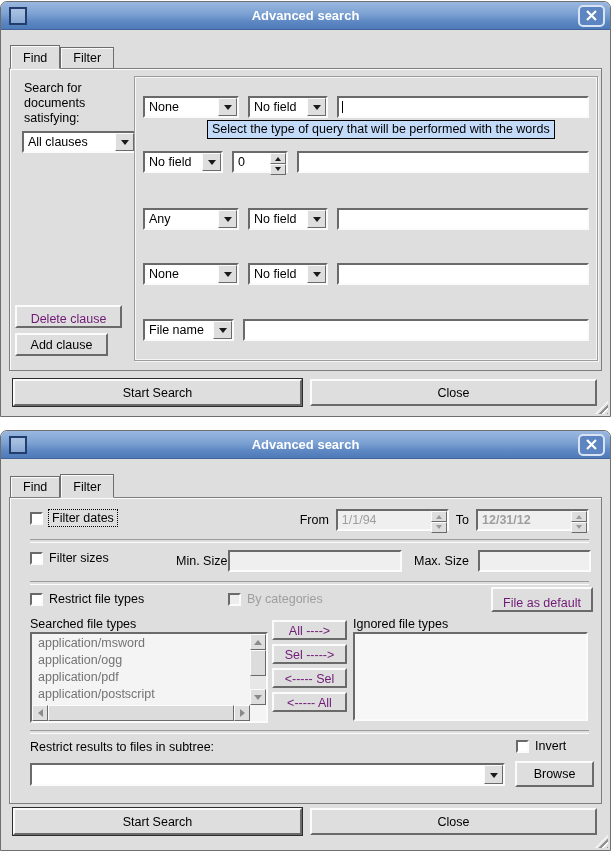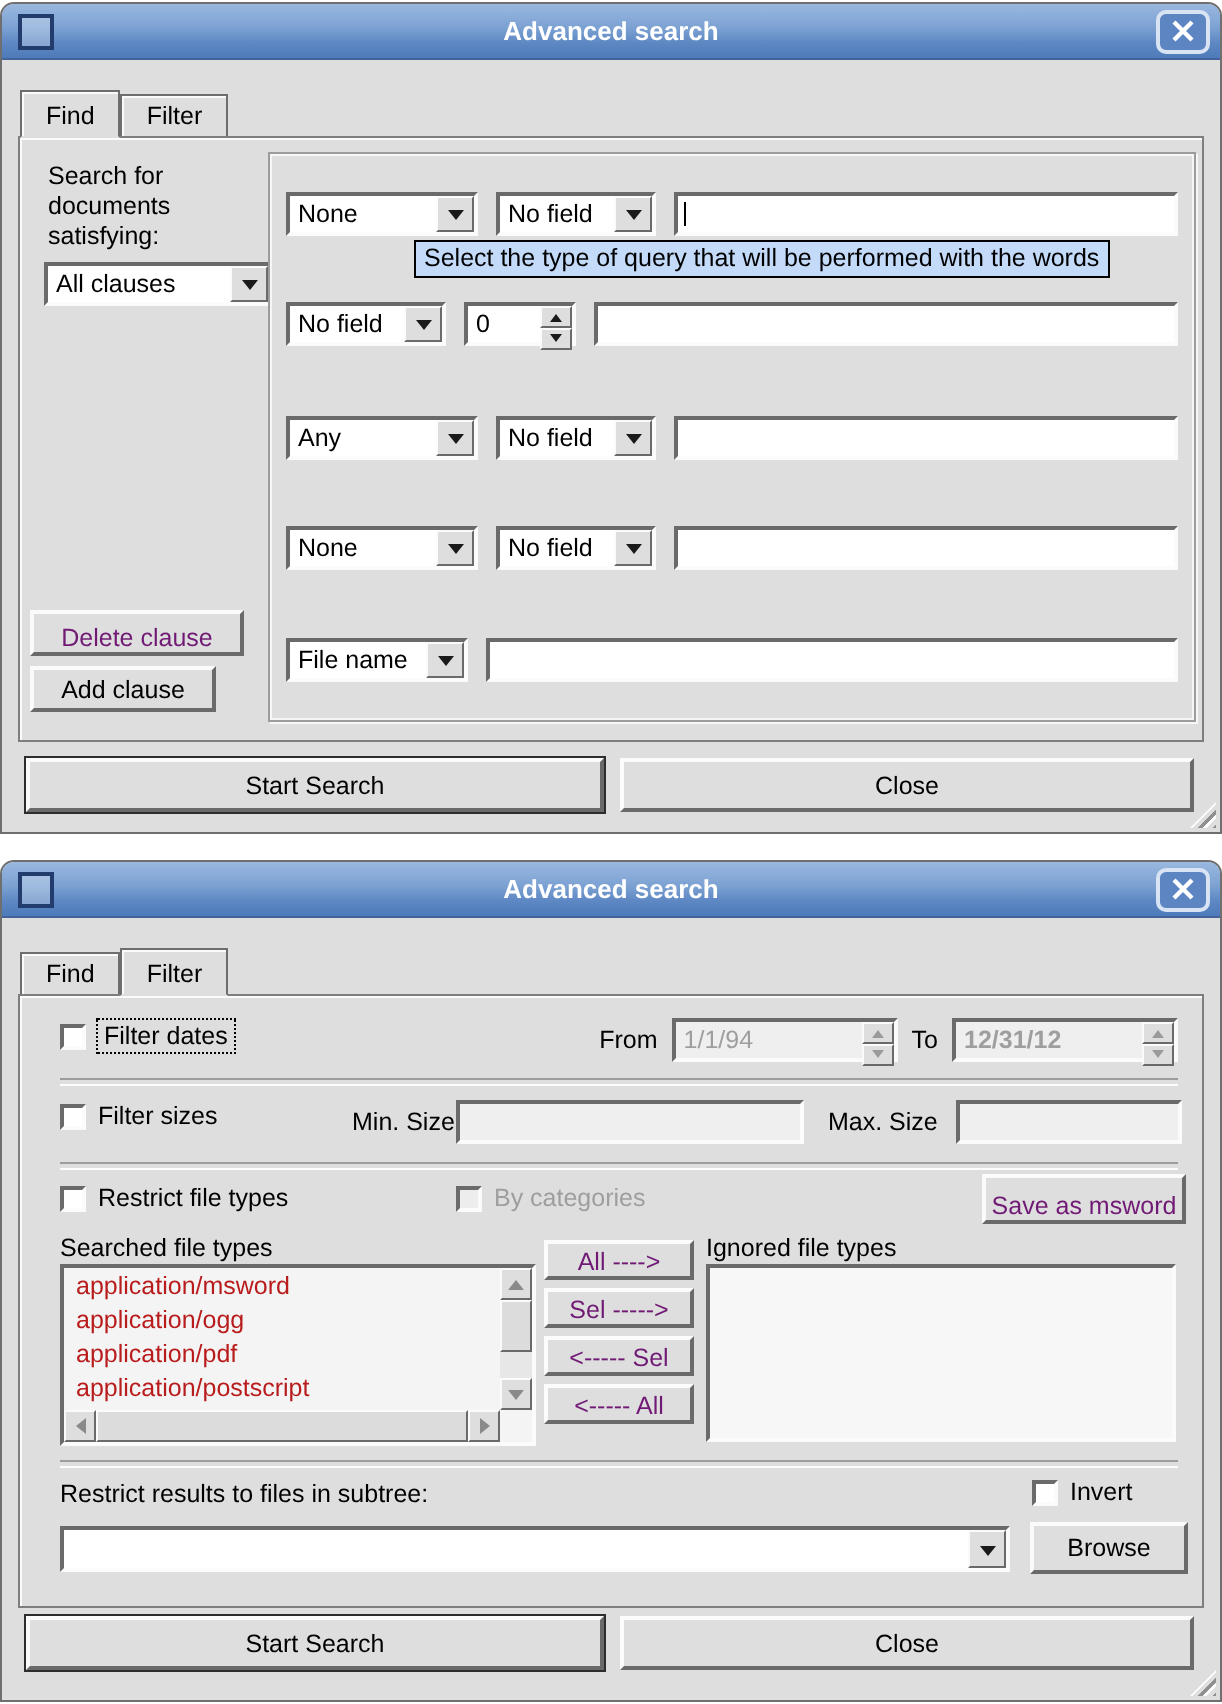--- a/index.html
+++ b/index.html
@@ -85,21 +85,21 @@
 
   
   .clause-row { position:absolute; left:8px; right:8px; display:flex; gap:9px; }
   .tooltip {
     position:absolute; background:#c3daf9; border:1px solid #000; padding:1px 4px 2px; white-space:nowrap;
     font-size:12.5px; z-index:5;
   }
 
   
   .listbox { position:absolute; border:2px solid; border-color:#6a6a6a #fbfbfb #fbfbfb #6a6a6a; background:#f4f4f4; box-sizing:border-box; overflow:hidden; }
-  .list-items { position:absolute; left:2px; top:1px; right:18px; bottom:17px; overflow:hidden; color:#b91c1c; }
+  .list-items { position:absolute; left:2px; top:1px; right:18px; bottom:17px; overflow:hidden; color:#737373; }
   .list-item { padding:0 0 0 4px; line-height:17px; white-space:nowrap; }
   .vscroll { position:absolute; top:0; right:0; bottom:16px; width:16px; background:#e7e7e7; }
   .hscroll { position:absolute; left:0; right:16px; bottom:0; height:16px; background:#e7e7e7; }
   .sbtn { position:absolute; width:16px; height:16px; background:#dedede; border:1px solid; border-color:#fbfbfb #6a6a6a #6a6a6a #fbfbfb;
           box-sizing:border-box; display:flex; align-items:center; justify-content:center; }
   .tri-l { width:0;height:0;border:4px solid transparent; border-right:5px solid #8a8a8a; margin-right:4px; }
   .tri-r { width:0;height:0;border:4px solid transparent; border-left:5px solid #8a8a8a; margin-left:4px; }
   .tri-u { width:0;height:0;border:4px solid transparent; border-bottom:5px solid #8a8a8a; margin-bottom:4px; }
   .tri-d { width:0;height:0;border:4px solid transparent; border-top:5px solid #8a8a8a; margin-top:4px; }
   .vthumb { position:absolute; left:0; top:16px; width:16px; height:26px; background:#dcdcdc;
@@ -317,21 +317,21 @@
 
     <div class="cbrow abs" style="left:20px; top:94px;">
       <div class="checkbox"></div>
       <span class="lbl">Restrict file types</span>
     </div>
     <div class="cbrow abs" style="left:218px; top:94px;">
       <div class="checkbox dis"></div>
       <span class="lbl dis-label">By categories</span>
     </div>
     <div class="raised btn disabled abs" style="left:481px; top:89px; width:102px; height:25px;">
-      <span>Save as msword</span>
+      <span>File as default</span>
     </div>
 
     <span class="abs lbl" style="left:20px; top:119px;">Searched file types</span>
     <div class="listbox" style="left:20px; top:134px; width:238px; height:91px;">
       <div class="list-items">
         <div class="list-item">application/msword</div>
         <div class="list-item">application/ogg</div>
         <div class="list-item">application/pdf</div>
         <div class="list-item">application/postscript</div>
         <div class="list-item">application/vnd.ms-excel</div>

